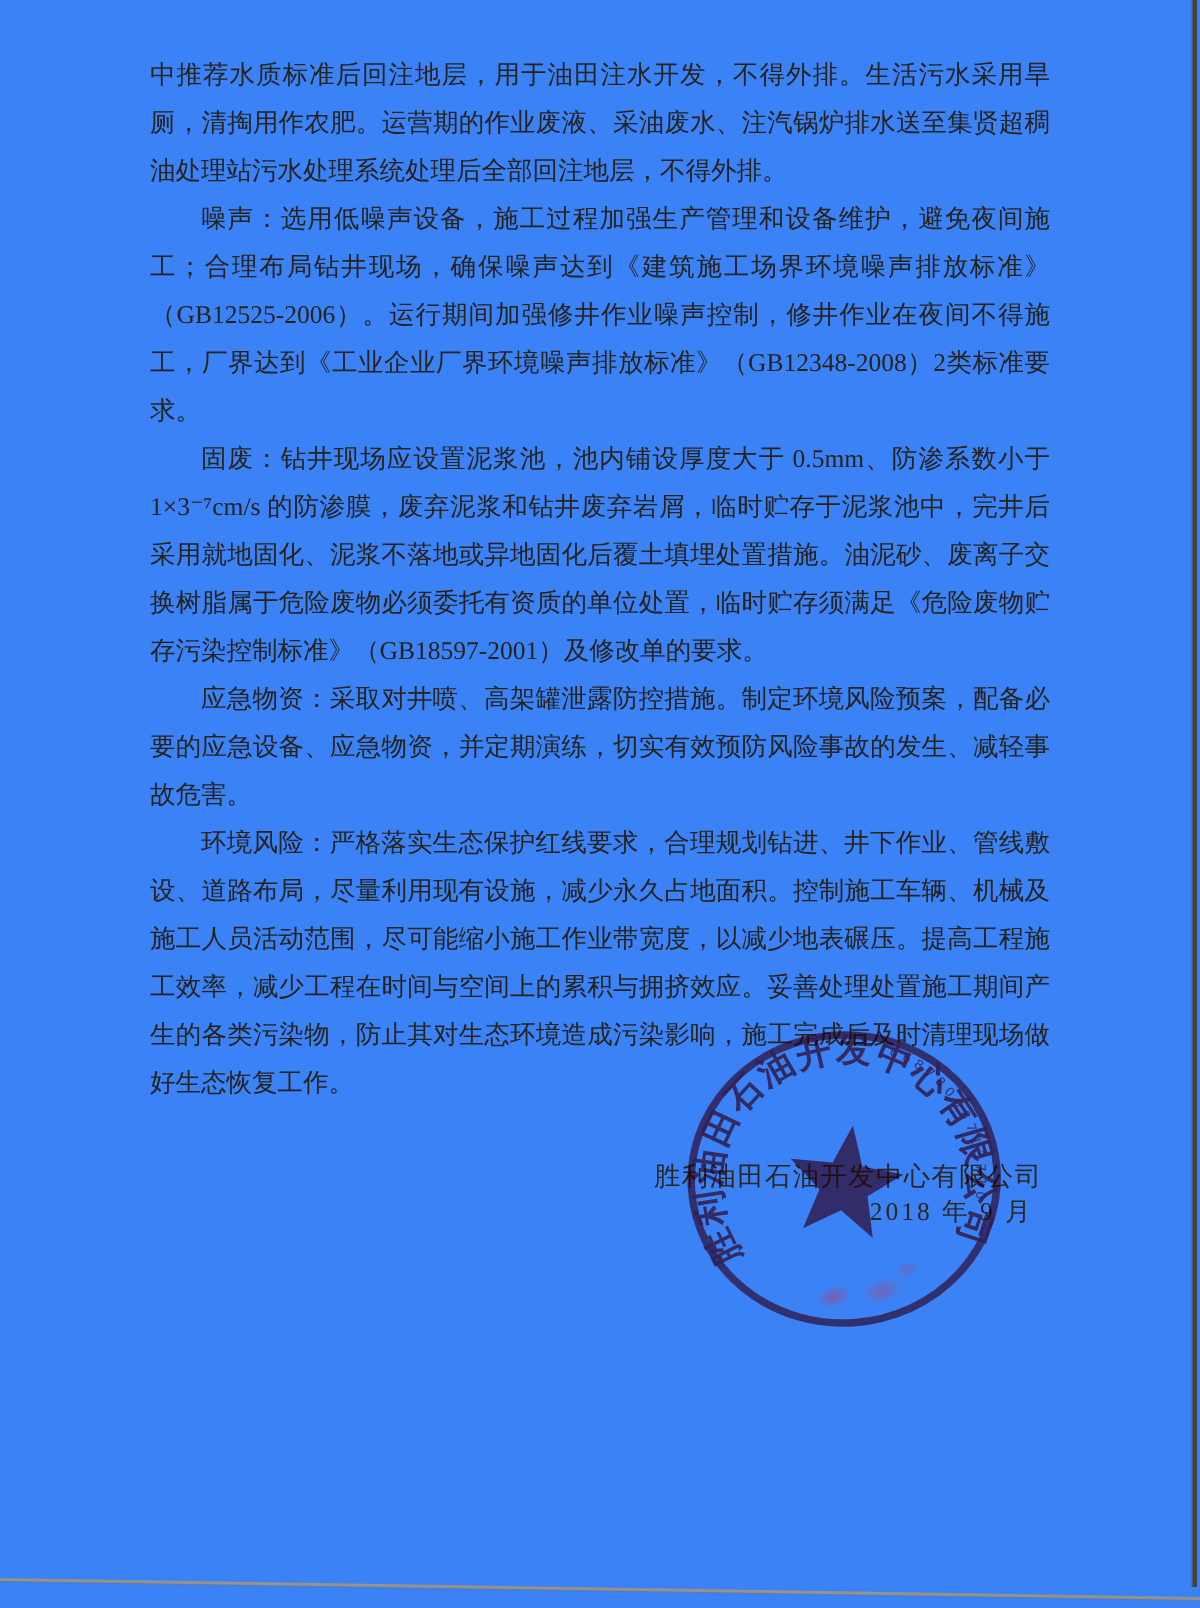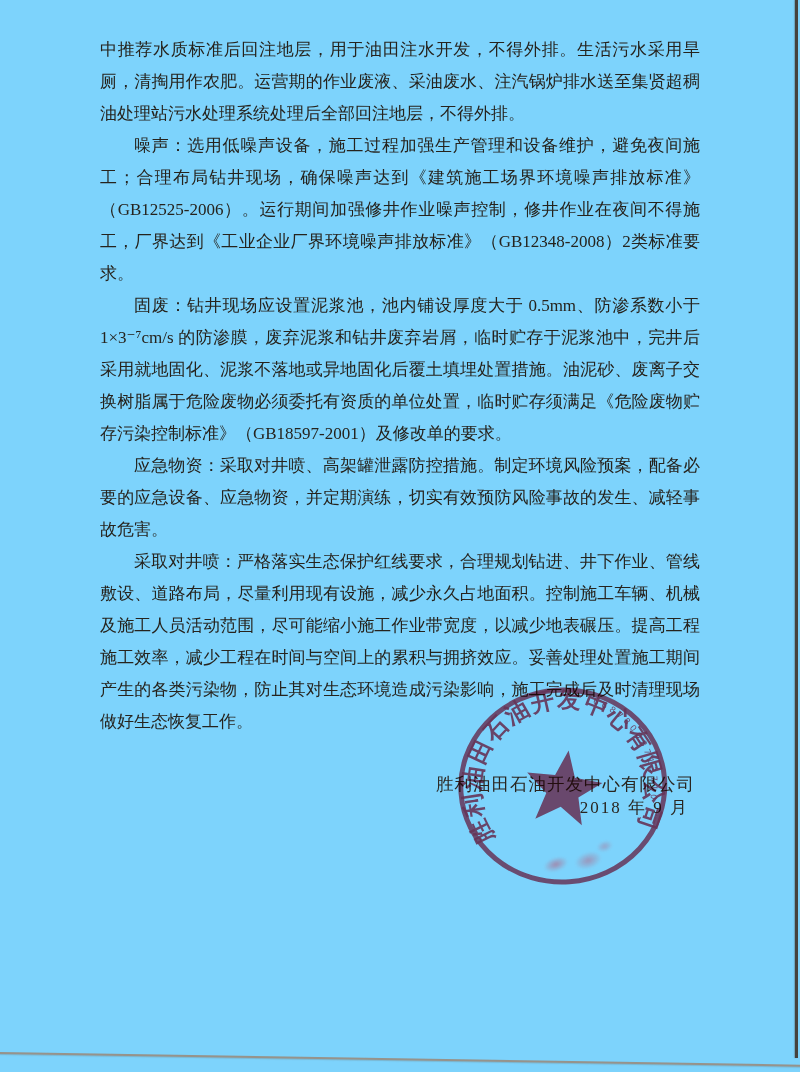--- a/index.html
+++ b/index.html
@@ -5,21 +5,21 @@
   html, body { margin: 0; padding: 0; }
   body {
     width: 800px; height: 1072px;
     background: #f3f2ef;
     font-family: "Liberation Serif", "DejaVu Serif", serif;
     overflow: hidden;
   }
   .page {
     position: relative;
     width: 800px; height: 1072px;
-    background: #7dd3fc;
+    background: #3b82f6;
   }
   .content {
     position: absolute;
     left: 100px; top: 34px;
     width: 600px;
     color: #26231d;
     font-size: 17px;
     line-height: 32px;
     text-align: justify;
   }
@@ -74,21 +74,21 @@
 </head>
 <body>
 
 <div class="page">
 
   <div class="content">
     <p class="para"><b class="plabel"></b><span>中推荐水质标准后回注地层，用于油田注水开发，不得外排。生活污水采用旱厕，清掏用作农肥。运营期的作业废液、采油废水、注汽锅炉排水送至集贤超稠油处理站污水处理系统处理后全部回注地层，不得外排。</span></p>
     <p class="para indent"><b class="plabel">噪声：</b><span>选用低噪声设备，施工过程加强生产管理和设备维护，避免夜间施工；合理布局钻井现场，确保噪声达到《建筑施工场界环境噪声排放标准》（GB12525-2006）。运行期间加强修井作业噪声控制，修井作业在夜间不得施工，厂界达到《工业企业厂界环境噪声排放标准》（GB12348-2008）2类标准要求。</span></p>
     <p class="para indent"><b class="plabel">固废：</b><span>钻井现场应设置泥浆池，池内铺设厚度大于 0.5mm、防渗系数小于 1×3⁻⁷cm/s 的防渗膜，废弃泥浆和钻井废弃岩屑，临时贮存于泥浆池中，完井后采用就地固化、泥浆不落地或异地固化后覆土填埋处置措施。油泥砂、废离子交换树脂属于危险废物必须委托有资质的单位处置，临时贮存须满足《危险废物贮存污染控制标准》（GB18597-2001）及修改单的要求。</span></p>
     <p class="para indent"><b class="plabel">应急物资：</b><span>采取对井喷、高架罐泄露防控措施。制定环境风险预案，配备必要的应急设备、应急物资，并定期演练，切实有效预防风险事故的发生、减轻事故危害。</span></p>
-    <p class="para indent"><b class="plabel">采取对井喷：</b><span>严格落实生态保护红线要求，合理规划钻进、井下作业、管线敷设、道路布局，尽量利用现有设施，减少永久占地面积。控制施工车辆、机械及施工人员活动范围，尽可能缩小施工作业带宽度，以减少地表碾压。提高工程施工效率，减少工程在时间与空间上的累积与拥挤效应。妥善处理处置施工期间产生的各类污染物，防止其对生态环境造成污染影响，施工完成后及时清理现场做好生态恢复工作。</span></p>
+    <p class="para indent"><b class="plabel">环境风险：</b><span>严格落实生态保护红线要求，合理规划钻进、井下作业、管线敷设、道路布局，尽量利用现有设施，减少永久占地面积。控制施工车辆、机械及施工人员活动范围，尽可能缩小施工作业带宽度，以减少地表碾压。提高工程施工效率，减少工程在时间与空间上的累积与拥挤效应。妥善处理处置施工期间产生的各类污染物，防止其对生态环境造成污染影响，施工完成后及时清理现场做好生态恢复工作。</span></p>
   </div>
 
   <div class="sig-block">
     <div class="sig-company">胜利油田石油开发中心有限公司</div>
     <div class="sig-date">2018 年 9 月</div>
   </div>
 
   <svg class="stamp" viewBox="0 0 226 206" xmlns="http://www.w3.org/2000/svg">
     <g fill="none">
       <ellipse cx="113" cy="100" rx="102" ry="96" stroke="#cb2f4b" stroke-width="5" opacity="0.85"></ellipse>

